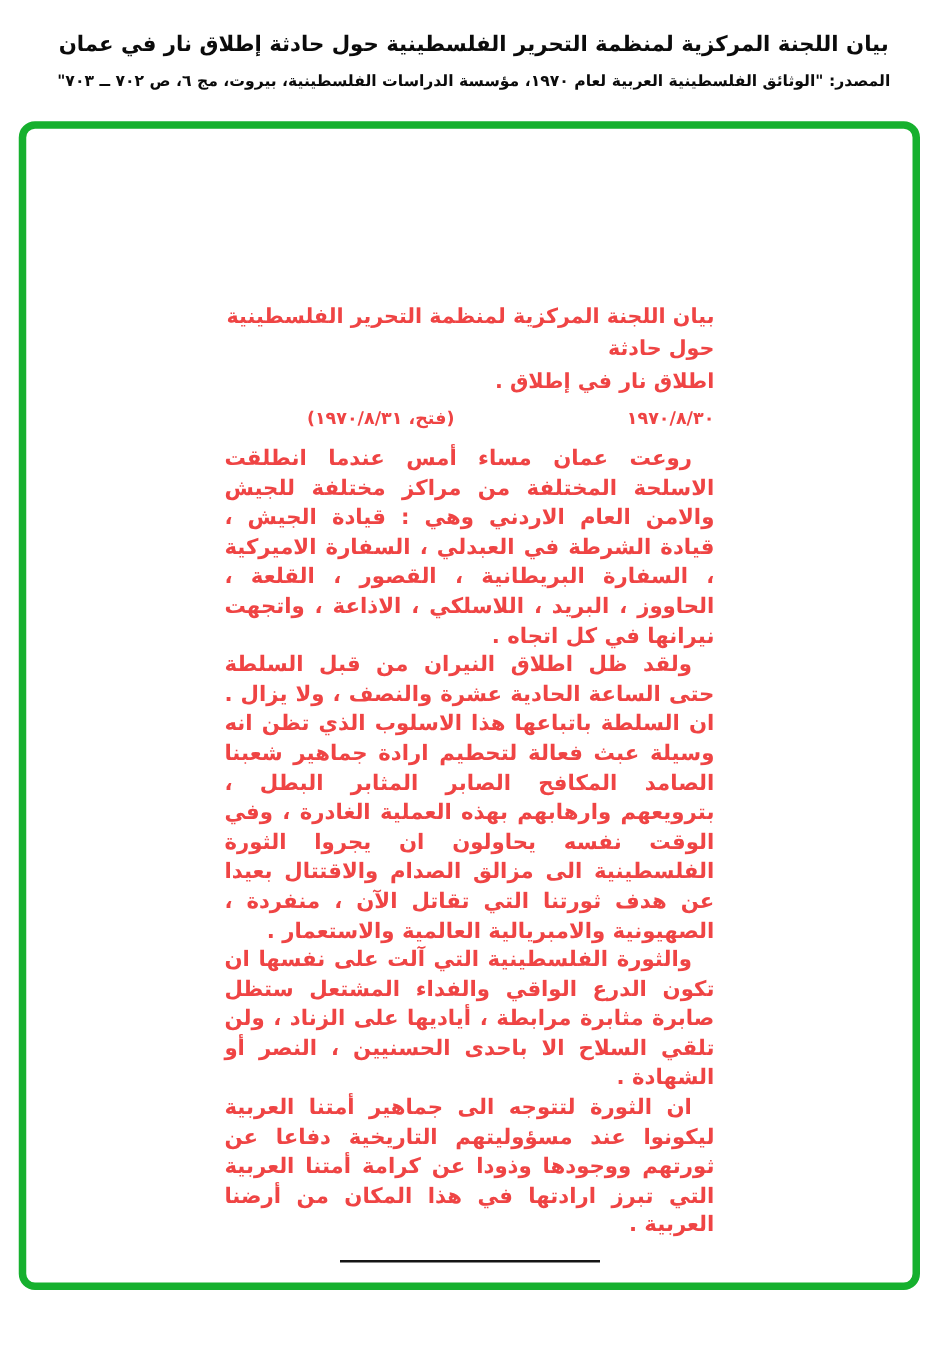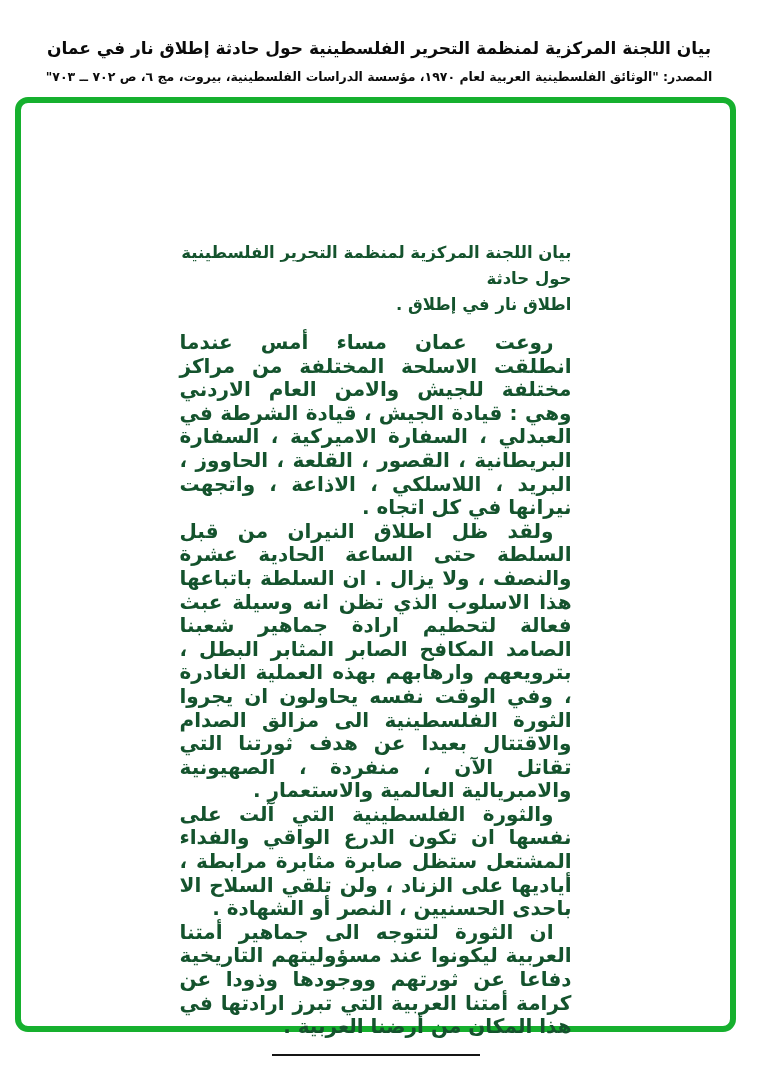--- a/index.html
+++ b/index.html
@@ -12,21 +12,21 @@
     position: relative;
     width: 758px;
     height: 1078px;
     background: #ffffff;
     overflow: hidden;
   }
 
   
   .top-header {
     position: absolute;
-    top: 36px;
+    top: 24px;
     left: 0;
     width: 758px;
     text-align: center;
     direction: rtl;
     color: #0b0b0b;
   }
   .top-header .hdr-title {
     font-size: 17px;
     font-weight: 700;
     line-height: 24px;
@@ -48,21 +48,21 @@
     border: 6px solid #16b02e;
     border-radius: 13px;
     background: #ffffff;
   }
 
   
   .doc {
     width: 392px;
     margin: 137px auto 0 auto;
     direction: rtl;
-    color: #14532d;
+    color: #ef4444;
   }
   .doc-title {
     font-size: 16.5px;
     font-weight: 700;
     line-height: 26px;
     text-align: right;
   }
   .dateline {
     direction: ltr;
     display: flex;
@@ -74,21 +74,21 @@
   }
   .dateline .attr {
     margin-left: 66px;
     direction: rtl;
   }
   .dateline .dt {
     direction: rtl;
   }
   .doc-body {
     margin-top: 13px;
-    font-size: 20px;
+    font-size: 17px;
     font-weight: 700;
     line-height: 23.6px;
     text-align: justify;
   }
   .doc-body p.para {
     margin: 0;
     text-indent: 18px; 
   }
   .divider {
     width: 208px;
@@ -107,20 +107,24 @@
   </div>
 
   <div class="frame" style="border-color: rgb(22, 176, 46);">
     <div class="doc">
 
       <div class="doc-title">
         <div>بيان اللجنة المركزية لمنظمة التحرير الفلسطينية حول حادثة</div>
         <div>اطلاق نار في إطلاق .</div>
       </div>
 
+      <div class="dateline">
+        <span class="attr">(فتح، ١٩٧٠/٨/٣١)</span>
+        <span class="dt">١٩٧٠/٨/٣٠</span>
+      </div>
 
       <div class="doc-body">
           <p class="para">روعت عمان مساء أمس عندما انطلقت الاسلحة المختلفة من مراكز مختلفة للجيش والامن العام الاردني وهي : قيادة الجيش ، قيادة الشرطة في العبدلي ، السفارة الاميركية ، السفارة البريطانية ، القصور ، القلعة ، الحاووز ، البريد ، اللاسلكي ، الاذاعة ، واتجهت نيرانها في كل اتجاه .</p>
           <p class="para">ولقد ظل اطلاق النيران من قبل السلطة حتى الساعة الحادية عشرة والنصف ، ولا يزال . ان السلطة باتباعها هذا الاسلوب الذي تظن انه وسيلة عبث فعالة لتحطيم ارادة جماهير شعبنا الصامد المكافح الصابر المثابر البطل ، بترويعهم وارهابهم بهذه العملية الغادرة ، وفي الوقت نفسه يحاولون ان يجروا الثورة الفلسطينية الى مزالق الصدام والاقتتال بعيدا عن هدف ثورتنا التي تقاتل الآن ، منفردة ، الصهيونية والامبريالية العالمية والاستعمار .</p>
           <p class="para">والثورة الفلسطينية التي آلت على نفسها ان تكون الدرع الواقي والفداء المشتعل ستظل صابرة مثابرة مرابطة ، أياديها على الزناد ، ولن تلقي السلاح الا باحدى الحسنيين ، النصر أو الشهادة .</p>
           <p class="para">ان الثورة لتتوجه الى جماهير أمتنا العربية ليكونوا عند مسؤوليتهم التاريخية دفاعا عن ثورتهم ووجودها وذودا عن كرامة أمتنا العربية التي تبرز ارادتها في هذا المكان من أرضنا العربية .</p>
         </div>
 
       <div class="divider"></div>
 

